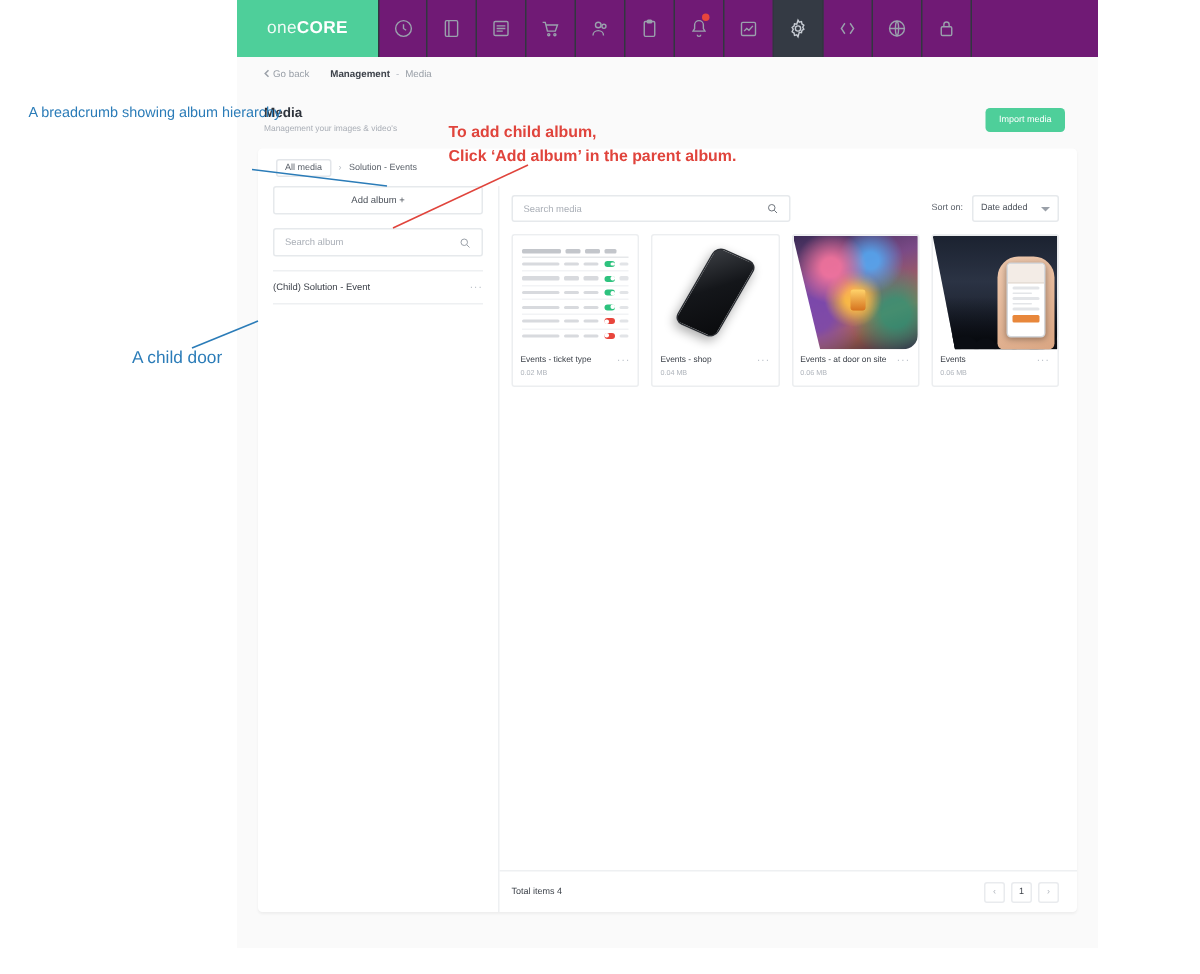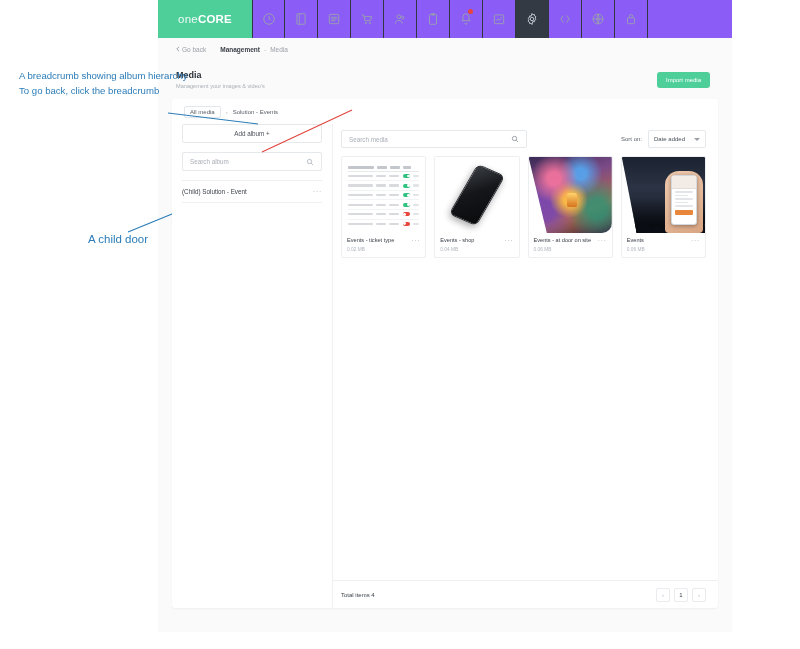--- a/index.html
+++ b/index.html
@@ -15,21 +15,21 @@
   .app-window {
     position: absolute; left: 158px; top: 0px;
     width: 574px; height: 632px;
     background: #fafafa;
     overflow: hidden;
   }
 
   
   .topnav {
     display: flex; align-items: stretch;
-    height: 38px; background: #8b5cf6;
+    height: 38px; background: #701a75;
   }
   .brand {
     width: 94px; background: #4ecf9a;
     display: flex; align-items: center; justify-content: center;
     color: #ffffff; font-size: 11.5px; letter-spacing: .2px;
   }
   .brand .thin { font-weight: 300; opacity: .9; }
   .brand .bold { font-weight: 700; }
   .navicons { display: flex; align-items: stretch; }
   .navicon {
@@ -553,23 +553,26 @@
             </div>
           </div>
 
         </div>
       </div>
     </div>
   </div>
 
   <div class="anno anno-blue" style="left:19px; top:69px;">
     <div>A breadcrumb showing album hierarchy</div>
-    <div>To go back, click the breadcrumb</div>
   </div>
 
+  <div class="anno anno-red" style="left:299px; top:81px;">
+    <div>To add child album,</div>
+    <div>Click ‘Add album’ in the parent album.</div>
+  </div>
 
   <div class="anno anno-child" style="left:88px; top:233px;">
     <span>A child door</span>
   </div>
 
   <svg class="leader" style="left:0; top:0; width:800px; height:649px;">
     <path d="M258 124 L168 113" stroke="#2b7cb8" stroke-width="1.1" fill="none"></path>
     <path d="M262 152 L352 110" stroke="#e0443c" stroke-width="1.1" fill="none"></path>
     <path d="M172 214 L128 232" stroke="#2b7cb8" stroke-width="1.1" fill="none"></path>
   </svg>

